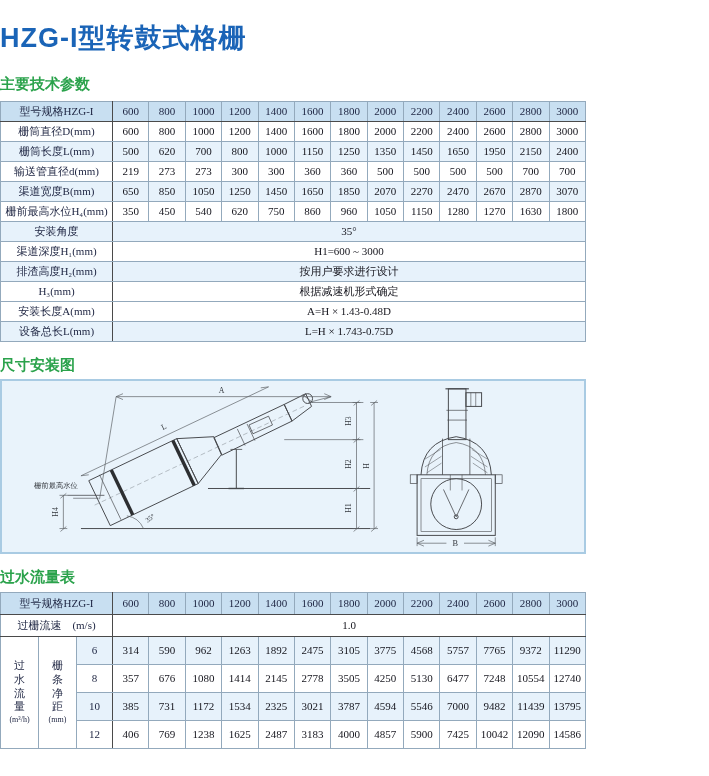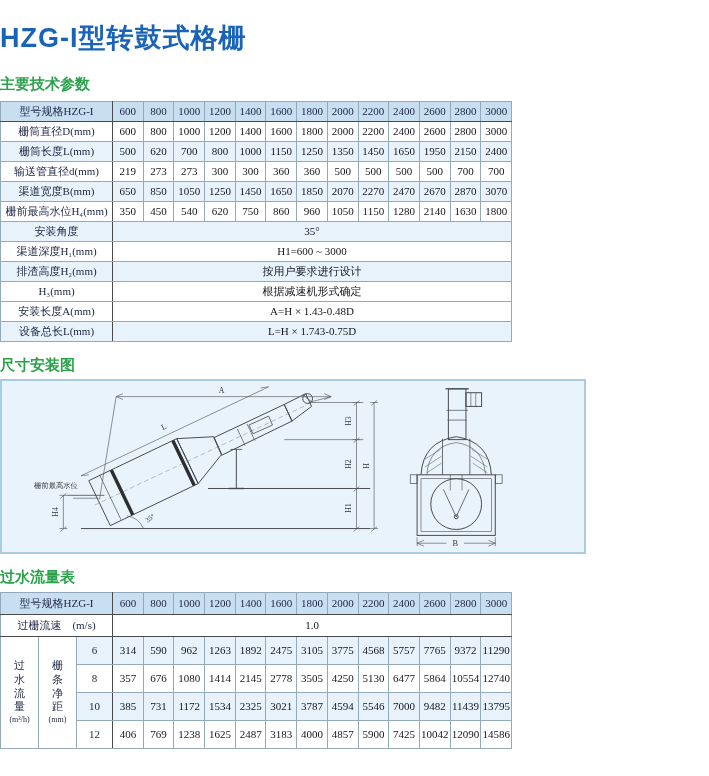--- a/index.html
+++ b/index.html
@@ -16,21 +16,21 @@
   .sec-heading{
     font-family:"Liberation Sans","DejaVu Sans",sans-serif;
     font-size:15px;font-weight:bold;color:#2aa24b;
     margin:0;line-height:1;
   }
   .sec-heading.s1{padding-top:22px;padding-bottom:10px;}
   .sec-heading.s2{padding-top:15px;padding-bottom:7px;}
   .sec-heading.s3{padding-top:15px;padding-bottom:8px;}
 
   table{
-    border-collapse:collapse;table-layout:fixed;width:512px;
+    border-collapse:collapse;table-layout:fixed;width:586px;
     font-size:11px;border:1.5px solid #4a4a4a;
   }
   th,td{
     border:1px solid #93a9bc;text-align:center;vertical-align:middle;
     padding:0;font-weight:normal;height:19px;background:#ffffff;
     overflow:hidden;white-space:nowrap;color:#1c2340;
   }
   td{color:#15151d;}
   thead th{background:#c8dff1;border-bottom:1.5px solid #4a4a4a;}
   tr.alt th,tr.alt td{background:#e7f2fb;}
@@ -151,21 +151,21 @@
           <td>350</td>
           <td>450</td>
           <td>540</td>
           <td>620</td>
           <td>750</td>
           <td>860</td>
           <td>960</td>
           <td>1050</td>
           <td>1150</td>
           <td>1280</td>
-          <td>2140</td>
+          <td>1270</td>
           <td>1630</td>
           <td>1800</td>
         </tr>
         <tr class="alt">
           <th class="rowlabel">安装角度</th>
           <td colspan="13">35°</td>
         </tr>
         <tr>
           <th class="rowlabel">渠道深度H₁(mm)</th>
           <td colspan="13">H1=600 ~ 3000</td>
@@ -367,21 +367,21 @@
           <td>357</td>
           <td>676</td>
           <td>1080</td>
           <td>1414</td>
           <td>2145</td>
           <td>2778</td>
           <td>3505</td>
           <td>4250</td>
           <td>5130</td>
           <td>6477</td>
-          <td>5864</td>
+          <td>7248</td>
           <td>10554</td>
           <td>12740</td>
         </tr>
         <tr class="alt">
           <th class="gapcol">10</th>
           <td>385</td>
           <td>731</td>
           <td>1172</td>
           <td>1534</td>
           <td>2325</td>

